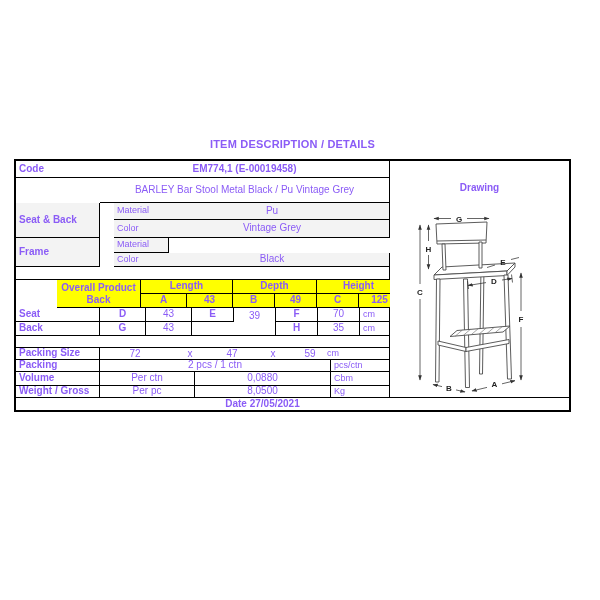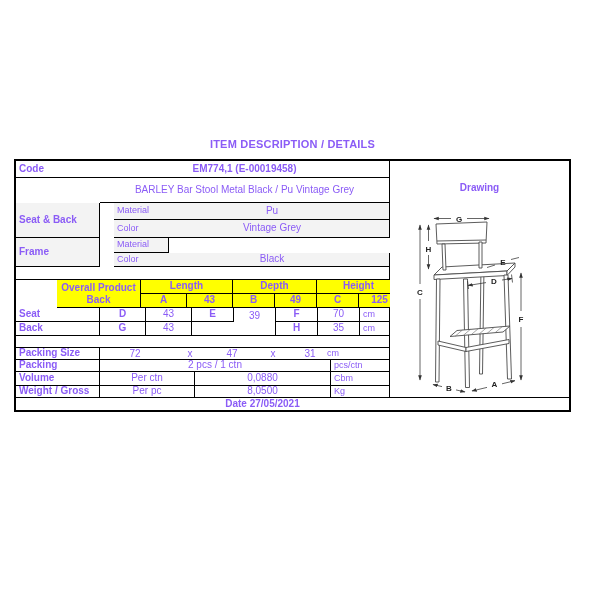--- a/index.html
+++ b/index.html
@@ -93,21 +93,21 @@
     <div class="cell unit br bb" style="left:344px;top:161px;width:30px;height:14px">cm</div>
 
     <div class="cell br bb" style="left:0;top:175px;width:374px;height:12px"></div>
 
     <div class="cell lbl br bb" style="left:0;top:187px;width:84px;height:12px">Packing Size</div>
     <div class="cell br bb spread" style="left:84px;top:187px;width:290px;height:12px">
       <span style="left:35px">72</span>
       <span style="left:90px">x</span>
       <span style="left:132px">47</span>
       <span style="left:173px">x</span>
-      <span style="left:210px">31</span>
+      <span style="left:210px">59</span>
       <span style="left:233px;font-size:9px">cm</span>
     </div>
 
     <div class="cell lbl br bb" style="left:0;top:199px;width:84px;height:12px">Packing</div>
     <div class="cell ctr br bb" style="left:84px;top:199px;width:231px;height:12px">2 pcs / 1 ctn</div>
     <div class="cell unit br bb" style="left:315px;top:199px;width:59px;height:12px">pcs/ctn</div>
 
     <div class="cell lbl br bb" style="left:0;top:211px;width:84px;height:14px">Volume</div>
     <div class="cell ctr br bb" style="left:84px;top:211px;width:95px;height:14px">Per ctn</div>
     <div class="cell ctr br bb" style="left:179px;top:211px;width:136px;height:14px">0,0880</div>

